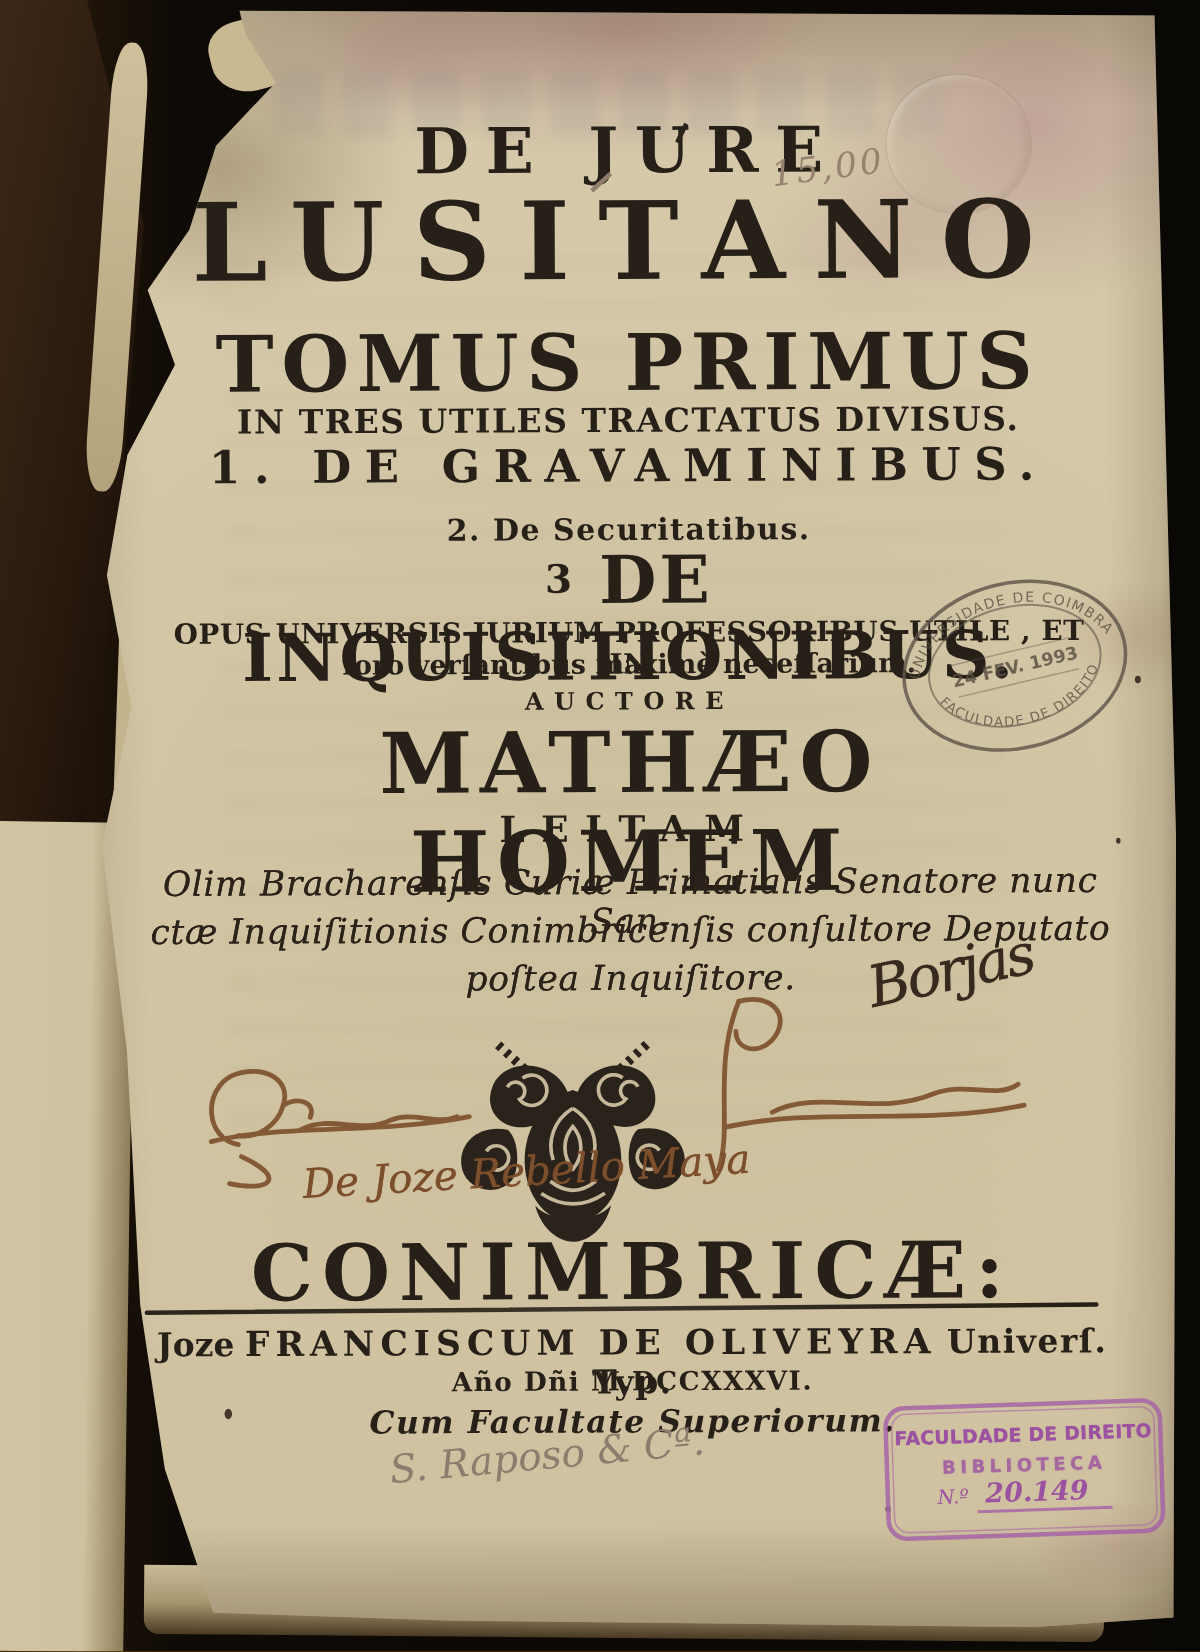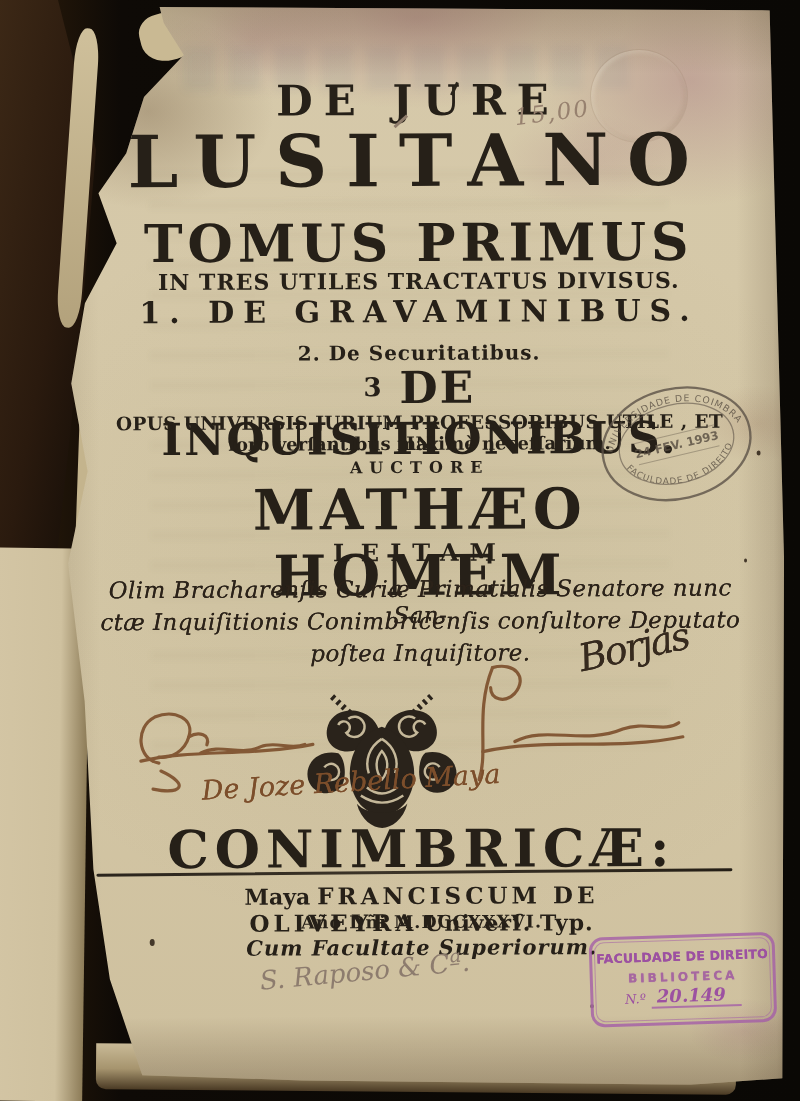--- a/index.html
+++ b/index.html
@@ -209,21 +209,21 @@
         <path d="M70,100 Q85,112 100,100"></path>
         <path d="M64,108 Q85,122 106,108"></path>
       </g>
     </svg>
 
     <div class="owner">De Joze Rebello Maya</div>
 
     <div class="t city">CONIMBRICÆ:</div>
     <div class="rule"></div>
     <div class="t imprint-line">
-      <span>Maya</span><span class="printer">FRANCISCUM DE OLIVEYRA</span><span class="typ">Univerſ. Typ.</span>
+      <span>Joze</span><span class="printer">FRANCISCUM DE OLIVEYRA</span><span class="typ">Univerſ. Typ.</span>
     </div>
     <div class="t year">Año Dñi M.DCCXXXVI.</div>
     <div class="t privilege">Cum Facultate Superiorum.</div>
     <div class="pencil-note">S. Raposo &amp; Cª.</div>
 
     <div class="lib-stamp">
       <div class="ls-l1">FACULDADE DE DIREITO</div>
       <div class="ls-l2">BIBLIOTECA</div>
       <div class="ls-row">
         <span class="ls-no">N.º</span>

